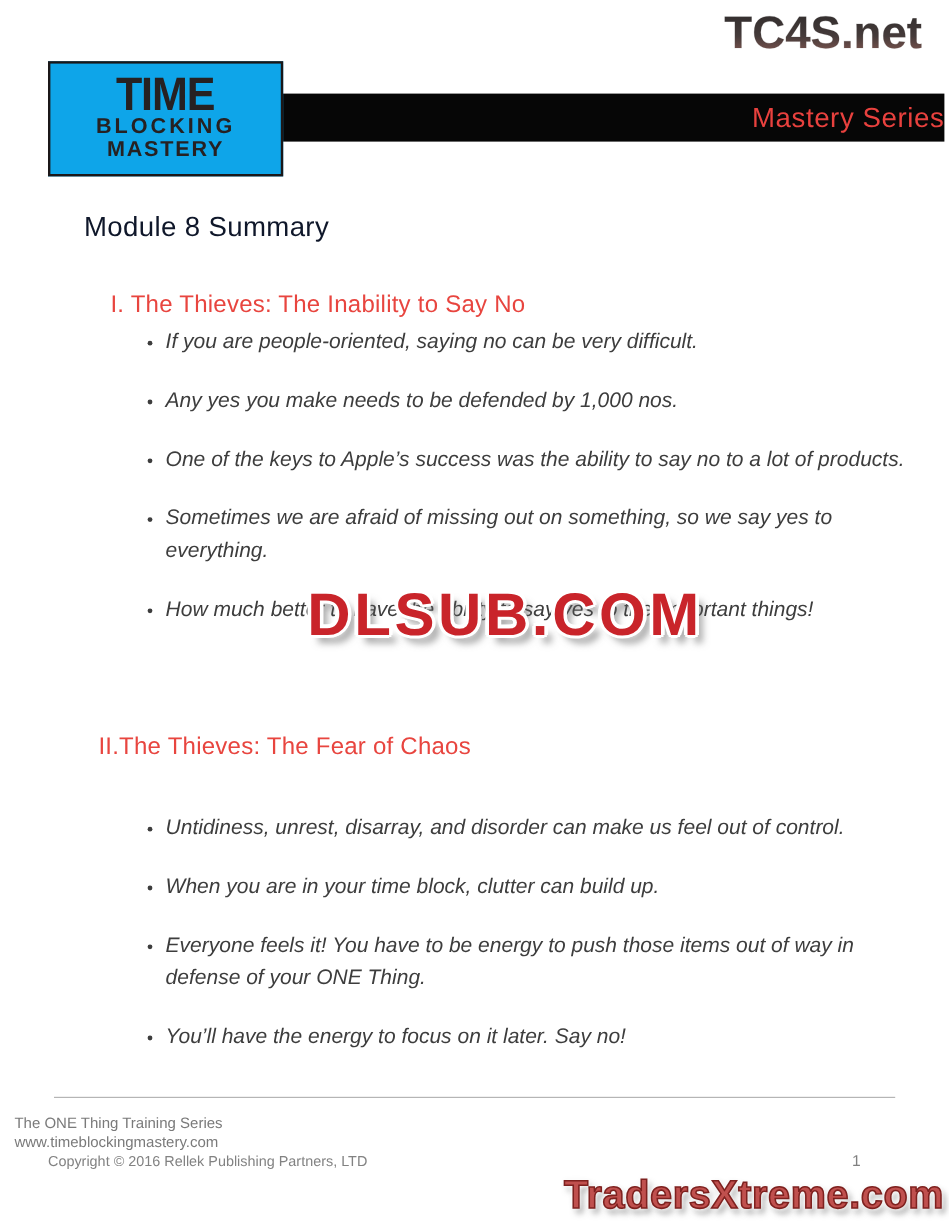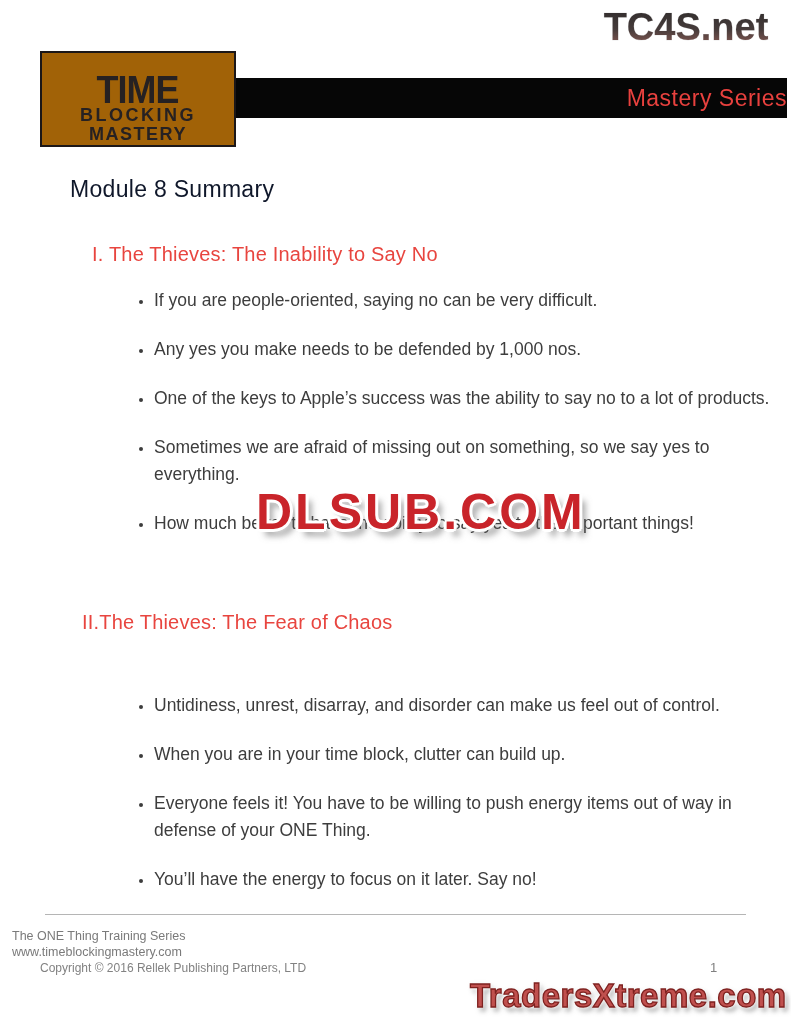--- a/index.html
+++ b/index.html
@@ -19,42 +19,42 @@
   .header-bar {
     position:absolute; left:232px; right:4px; top:78px; height:40px;
     background:#060606; z-index:1;
     display:flex; align-items:center; justify-content:flex-end;
     box-sizing:border-box;
   }
   .series-label { color:#e8413e; font-size:23px; letter-spacing:0.5px; }
 
   .logo-box {
     position:absolute; left:40px; top:51px; width:192px; height:92px;
-    background:#a16207; border:2px solid #1b1718; z-index:2;
-    display:flex; flex-direction:column; align-items:center; justify-content:flex-end;
+    background:#0ea5e9; border:2px solid #1b1718; z-index:2;
+    display:flex; flex-direction:column; align-items:center; justify-content:center;
   }
   .logo-time { font-size:39px; font-weight:800; color:#262122; line-height:34px; letter-spacing:-1px; transform:scaleX(0.92); }
   .logo-blocking { font-size:18px; font-weight:600; color:#262122; letter-spacing:2.5px; line-height:17px; }
   .logo-mastery { font-size:18px; font-weight:600; color:#262122; letter-spacing:1.5px; line-height:21px; }
 
   
   .page-title {
     position:absolute; left:70px; top:176px;
     font-size:23px; color:#0f172a; letter-spacing:0.3px;
   }
   .section-heading {
     position:absolute; font-size:20px; color:#e8453f; letter-spacing:0.2px;
   }
   .sec1-heading { left:92px; top:243px; }
   .sec2-heading { left:82px; top:611px; }
 
   
   .bullet-list {
     position:absolute; left:114px; width:618px;
-    margin:16px; padding-left:24px; list-style:disc;
+    margin:0; padding-left:24px; list-style:disc;font-style:italic;
   }
   .sec1-list { top:271px; }
   .sec2-list { top:676px; }
   .bullet-list li {
     font-size:17.5px; color:#3d3d3d; line-height:27px;
     margin-bottom:22px;
   }
   .bullet-list li::marker { color:#3d3d3d; font-size:13px; }
 
   
@@ -135,21 +135,21 @@
     <li>Sometimes we are afraid of missing out on something, so we say yes to everything.</li>
     <li>How much better to have the ability to say yes to the important things!</li>
   </ul>
 
   <div class="dlsub">DLSUB.COM</div>
 
   <div class="section-heading sec2-heading">II.The Thieves: The Fear of Chaos</div>
   <ul class="bullet-list sec2-list">
     <li>Untidiness, unrest, disarray, and disorder can make us feel out of control.</li>
     <li>When you are in your time block, clutter can build up.</li>
-    <li>Everyone feels it! You have to be willing to push energy items out of way in defense of your ONE Thing.</li>
+    <li>Everyone feels it! You have to be energy to push those items out of way in defense of your ONE Thing.</li>
     <li>You’ll have the energy to focus on it later. Say no!</li>
   </ul>
 
   <div class="footer-rule"></div>
   <div class="footer-text">
     <div class="footer-line1">The ONE Thing Training Series</div>
     <div class="footer-line2">www.timeblockingmastery.com</div>
     <div class="footer-line3">Copyright © 2016 Rellek Publishing Partners, LTD</div>
   </div>
   <div class="page-number">1</div>

